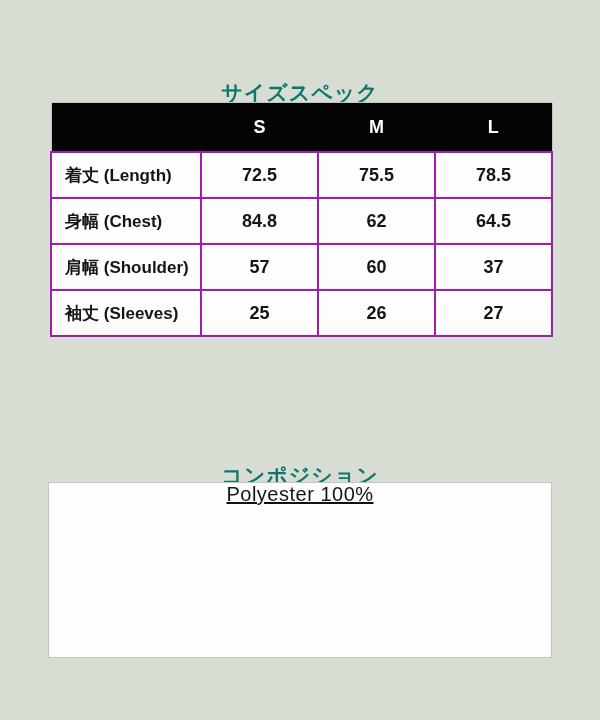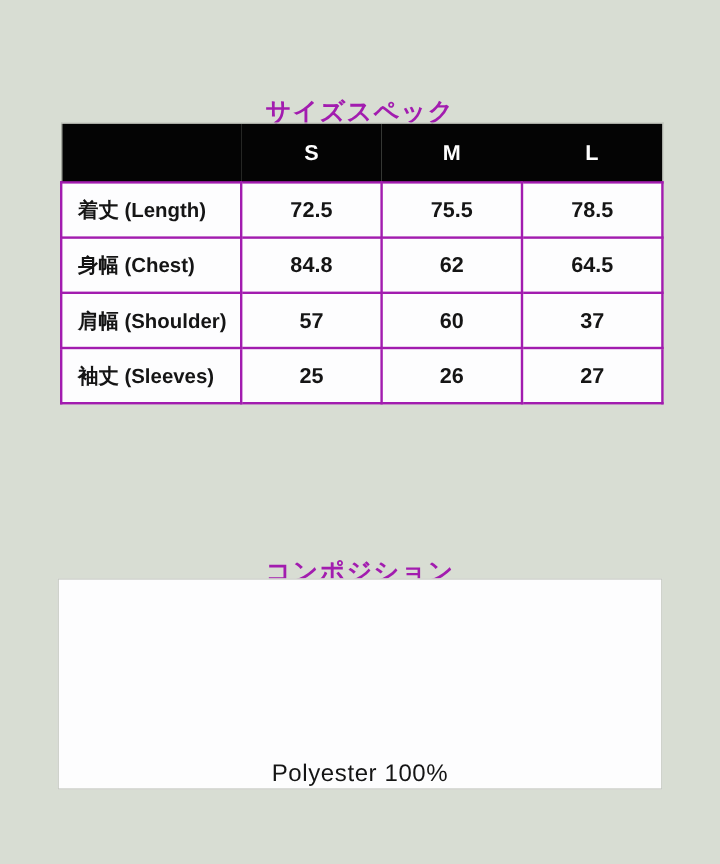--- a/index.html
+++ b/index.html
@@ -16,21 +16,21 @@
     overflow: hidden;
   }
   .section-title {
     position: absolute;
     left: 0;
     width: 600px;
     text-align: center;
     font-size: 21px;
     font-weight: 600;
     letter-spacing: 1px;
-    color: #a21caf;
+    color: #0f766e;
   }
   #size-title { top: 62px; }
   #comp-title { top: 445px; }
 
   table.size-table {
     position: absolute;
     top: 102px;
     left: 50px;
     width: 502px;
     border-collapse: collapse;
@@ -74,22 +74,23 @@
   .composition-box {
     position: absolute;
     top: 482px;
     left: 48px;
     width: 504px;
     height: 176px;
     background: #fdfdfe;
     border: 1px solid #c3c7be;
     box-sizing: border-box;
     display: flex;
-    align-items: flex-end;
+    align-items: flex-start;
     justify-content: center;
+    text-decoration: underline;
   }
   .composition-text {
     font-size: 20px;
     font-weight: 500;
     color: #151515;
     letter-spacing: 0.5px;
   }
 </style>
 </head>
 <body>

